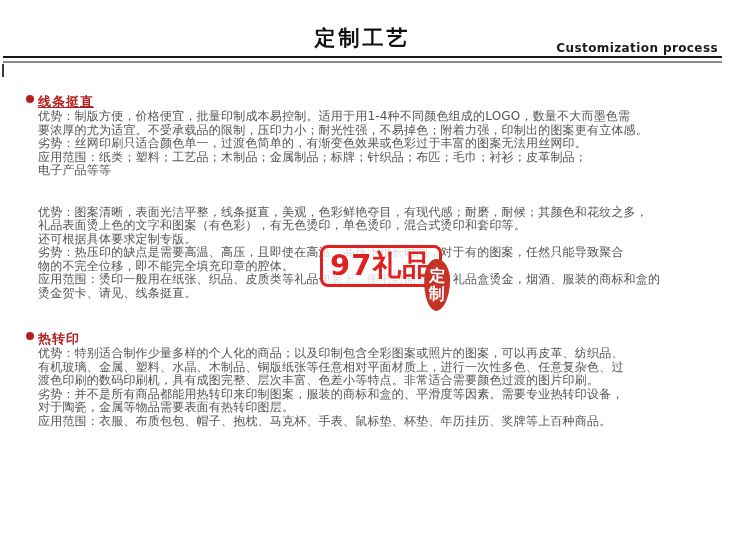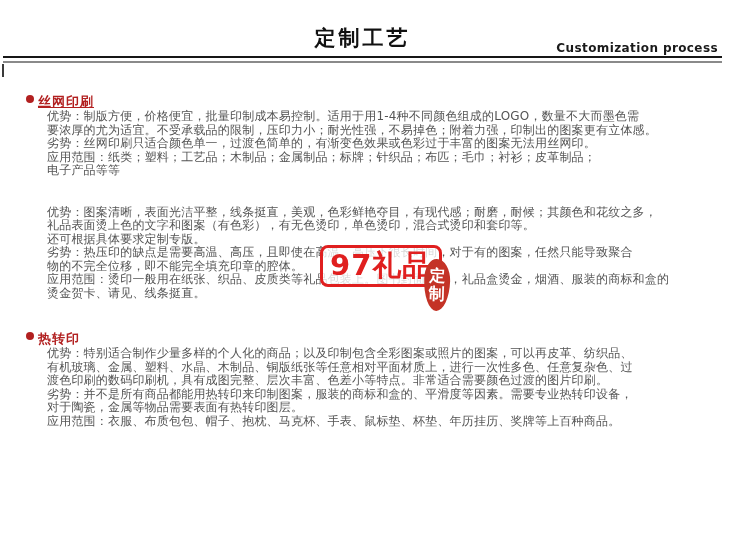--- a/index.html
+++ b/index.html
@@ -39,21 +39,20 @@
     font-size:13px;font-weight:bold;
     color:var(--red,#b22020);
     letter-spacing:1px;
   }
   .section-title.underlined{text-decoration:underline;cursor:pointer;}
   .body-line{
     font-size:12px;line-height:13.5px;
     color:var(--body,#545454);
     white-space:nowrap;
     letter-spacing:0.2px;
-    margin-left:9px;
   }
   
   #watermark{position:absolute;left:320px;top:245px;width:140px;height:75px;pointer-events:none;}
   #wm-box{
     position:absolute;left:0;top:0;
     border:3px solid var(--wm,#e01f1f);
     border-radius:8px;
     background:rgba(255,255,255,0.78);
     padding:1px 7px 3px 7px;
   }
@@ -84,21 +83,21 @@
     <div id="header-subtitle">Customization process</div>
   </div>
   <div class="rule-black"></div>
   <div class="rule-gray"></div>
   <div id="left-tick"></div>
 
   <div id="sections">
   <div class="section">
     <div class="section-title-row">
       <span class="bullet"></span>
-      <span class="section-title underlined">丝网印刷</span>
+      <span class="section-title underlined">线条挺直</span>
     </div>
     <div class="section-body">
           <div class="body-line">优势：制版方便，价格便宜，批量印制成本易控制。适用于用1-4种不同颜色组成的LOGO，数量不大而墨色需</div>
           <div class="body-line">要浓厚的尤为适宜。不受承载品的限制，压印力小；耐光性强，不易掉色；附着力强，印制出的图案更有立体感。</div>
           <div class="body-line">劣势：丝网印刷只适合颜色单一，过渡色简单的，有渐变色效果或色彩过于丰富的图案无法用丝网印。</div>
           <div class="body-line">应用范围：纸类；塑料；工艺品；木制品；金属制品；标牌；针织品；布匹；毛巾；衬衫；皮革制品；</div>
           <div class="body-line">电子产品等等</div>
         </div>
   </div>
 

